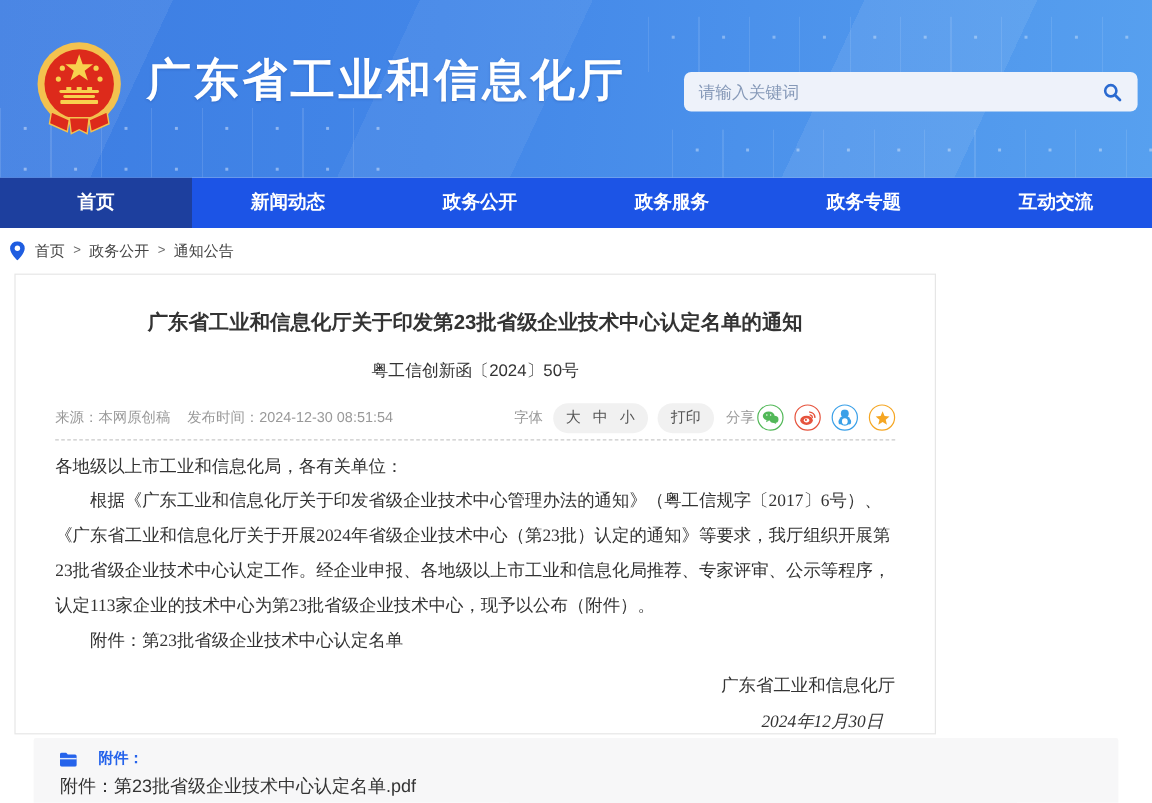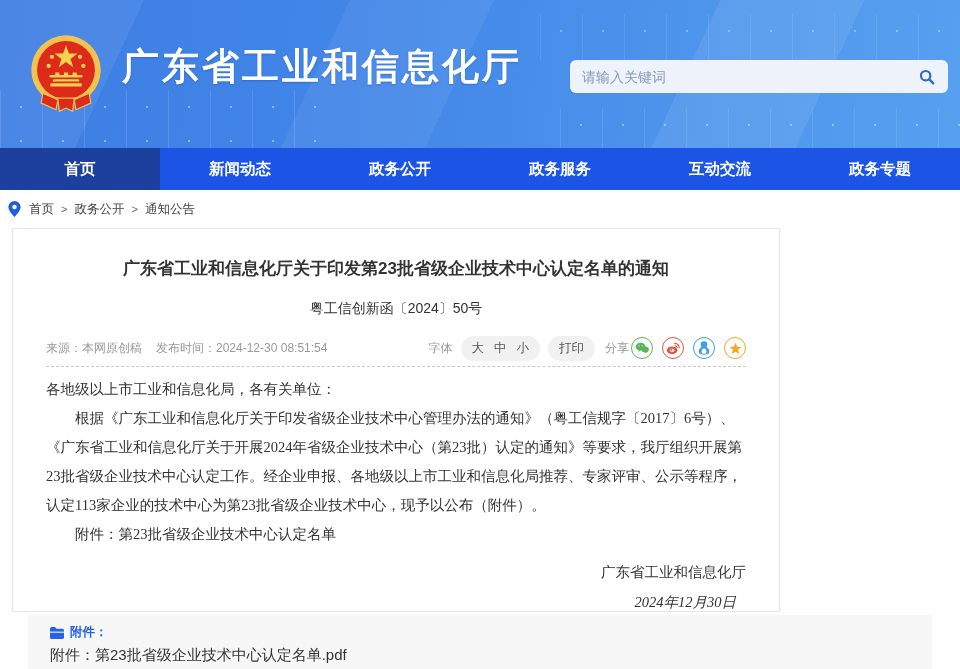--- a/index.html
+++ b/index.html
@@ -71,21 +71,21 @@
   .body-txt { font-family:"Liberation Serif", serif; font-size:14.5px; color:#333;
               line-height:29px; margin-top:8px; }
   .body-txt p.ind { text-indent:2em; }
   .sig-block { font-family:"Liberation Serif", serif; font-size:14.5px; color:#333;
                text-align:right; line-height:30px; margin-top:8px; }
   .sig-block .date { padding-right:10px;font-style:italic; }
 
   
   .attach { margin:3px 28px 0 28px; width:904px; background:#f7f7f8; border-radius:2px;
             padding:9px 22px 11px 22px; }
-  .attach .hd { display:flex; align-items:center; gap:6px; color:#2563eb;
+  .attach .hd { display:flex; align-items:center; gap:18px; color:#2563eb;
                 font-size:12.5px; font-weight:bold; }
   .attach .file { margin-top:5px; font-size:15px; color:#333; cursor:pointer; }
 </style>
 </head>
 <body>
 
 <div class="hdr">
   <div class="band1"></div>
   <div class="circuit left"></div>
   <div class="circuit right"></div>
@@ -121,22 +121,22 @@
       <line x1="12.6" y1="12.6" x2="17" y2="17" stroke="#2a6ad0" stroke-width="2.6" stroke-linecap="round"></line>
     </svg>
   </div>
 </div>
 
 <div class="nav">
   <a class="active">首页</a>
   <a>新闻动态</a>
   <a>政务公开</a>
   <a>政务服务</a>
+  <a>政务专题</a>
   <a>互动交流</a>
-  <a>政务专题</a>
 </div>
 
 <div class="crumbs">
   <svg class="pin" viewBox="0 0 13 17">
     <path d="M6.5 0 A6.5 6.5 0 0 1 13 6.5 C13 11 6.5 17 6.5 17 C6.5 17 0 11 0 6.5 A6.5 6.5 0 0 1 6.5 0 Z" fill="#1f5de0"></path>
     <circle cx="6.5" cy="6.3" r="2.4" fill="#fff"></circle>
   </svg>
   <a>首页</a>
   <span class="sep">&gt;</span>
   <a>政务公开</a>

